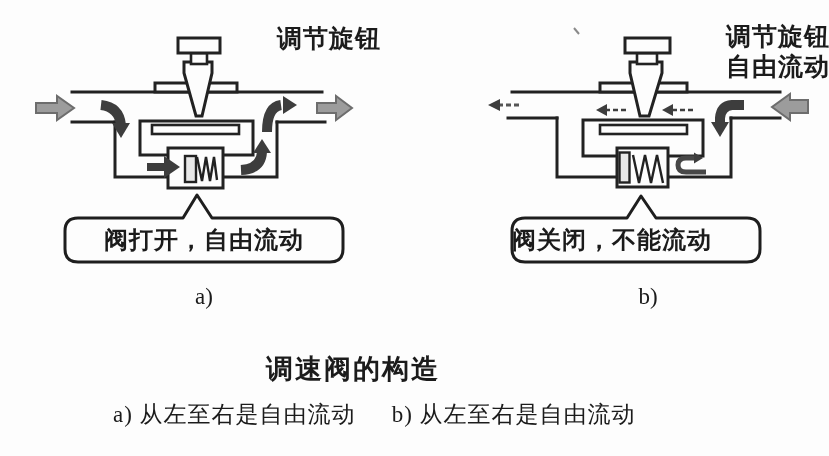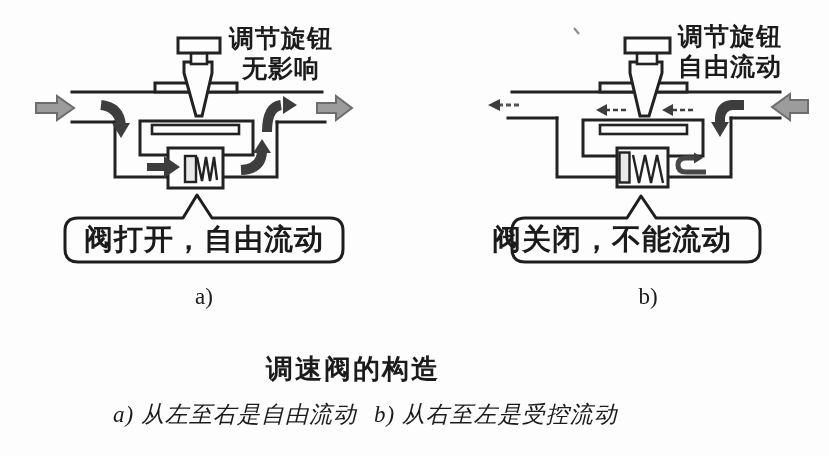--- a/index.html
+++ b/index.html
@@ -17,33 +17,33 @@
   .spring{fill:none;stroke:#222;stroke-width:2.4;stroke-linejoin:miter;}
   .darkcurve{fill:none;stroke:#3d3d3d;stroke-width:10;}
   .darkfill{fill:#3d3d3d;stroke:none;}
   .grayarrow{fill:#9c9c9c;stroke:#6d6d6d;stroke-width:2;stroke-linejoin:miter;}
   .dashline{stroke:#3f3f3f;stroke-width:2.6;fill:none;stroke-dasharray:5 3;}
   .thindash{stroke:#555;stroke-width:3;fill:none;stroke-dasharray:5 3;}
   .curl{fill:none;stroke:#474747;stroke-width:5;}
   .callout{fill:#fdfdfd;stroke:#1e1e1e;stroke-width:3;stroke-linejoin:round;}
   
   .knob-label{
-    text-align:center;font-weight:bold;font-size:25px;line-height:30px;letter-spacing:1px;
+    text-align:center;font-weight:bold;font-size:25px;line-height:30px;letter-spacing:1px;margin-left:48px;
   }
   .callout-text{
     display:flex;align-items:center;justify-content:center;
-    font-weight:bold;font-size:29px;letter-spacing:1px;white-space:nowrap;
+    font-weight:bold;font-size:24px;letter-spacing:1px;white-space:nowrap;
   }
   .panel-label{text-align:center;font-size:23px;}
   .fig-title{
     text-align:center;font-weight:bold;font-size:27px;letter-spacing:2px;
     font-family:Liberation Serif, serif;
   }
   .fig-caption{
-    display:flex;gap:17px;font-size:23px;white-space:nowrap;letter-spacing:1px;font-style:italic;
+    display:flex;gap:36px;font-size:23px;white-space:nowrap;letter-spacing:1px;
   }
 </style>
 </head>
 <body>
 
 <div id="canvas">
 
   <svg class="abs" style="left:0;top:0" width="420" height="320" viewBox="0 0 420 320">
 
     <g>
@@ -132,36 +132,35 @@
       <path class="curl" d="M706,172 L686,172 Q678,172 678,165 Q678,158 686,158 L694,158"></path>
       <polygon class="darkfill" points="694,152.5 694,163.5 703,158"></polygon>
       <polygon class="grayarrow" points="808,100 790,100 790,94 772,107 790,120 790,113 808,113"></polygon>
     </g>
 
     <path class="callout" d="M 627 218 L 641 196 L 656 218 L 747 218 Q 760 218 760 231 L 760 249 Q 760 262 747 262 L 525 262 Q 512 262 512 249 L 512 231 Q 512 218 525 218 Z"></path>
   </svg>
 
   <div class="abs knob-label" style="left:221px;top:24px;width:120px">
     <div>调节旋钮</div>
-    <div>无影响</div>
   </div>
 
   <div class="abs knob-label" style="left:670px;top:22px;width:120px">
     <div>调节旋钮</div>
     <div>自由流动</div>
   </div>
 
   <div class="abs callout-text" style="left:65px;top:218px;width:278px;height:44px">阀打开，自由流动</div>
 
   <div class="abs callout-text" style="left:512px;top:218px;width:200px;height:44px">阀关闭，不能流动</div>
 
   <div class="abs panel-label" style="left:178px;top:284px;width:52px">a)</div>
 
   <div class="abs panel-label" style="left:622px;top:284px;width:52px">b)</div>
 
   <div class="abs fig-title" style="left:133px;top:351px;width:440px">调速阀的构造</div>
 
   <div class="abs fig-caption" style="left:113px;top:399px">
     <span>a) 从左至右是自由流动</span>
-    <span>b) 从右至左是受控流动</span>
+    <span>b) 从左至右是自由流动</span>
   </div>
 
 </div>
 
 </body></html>

